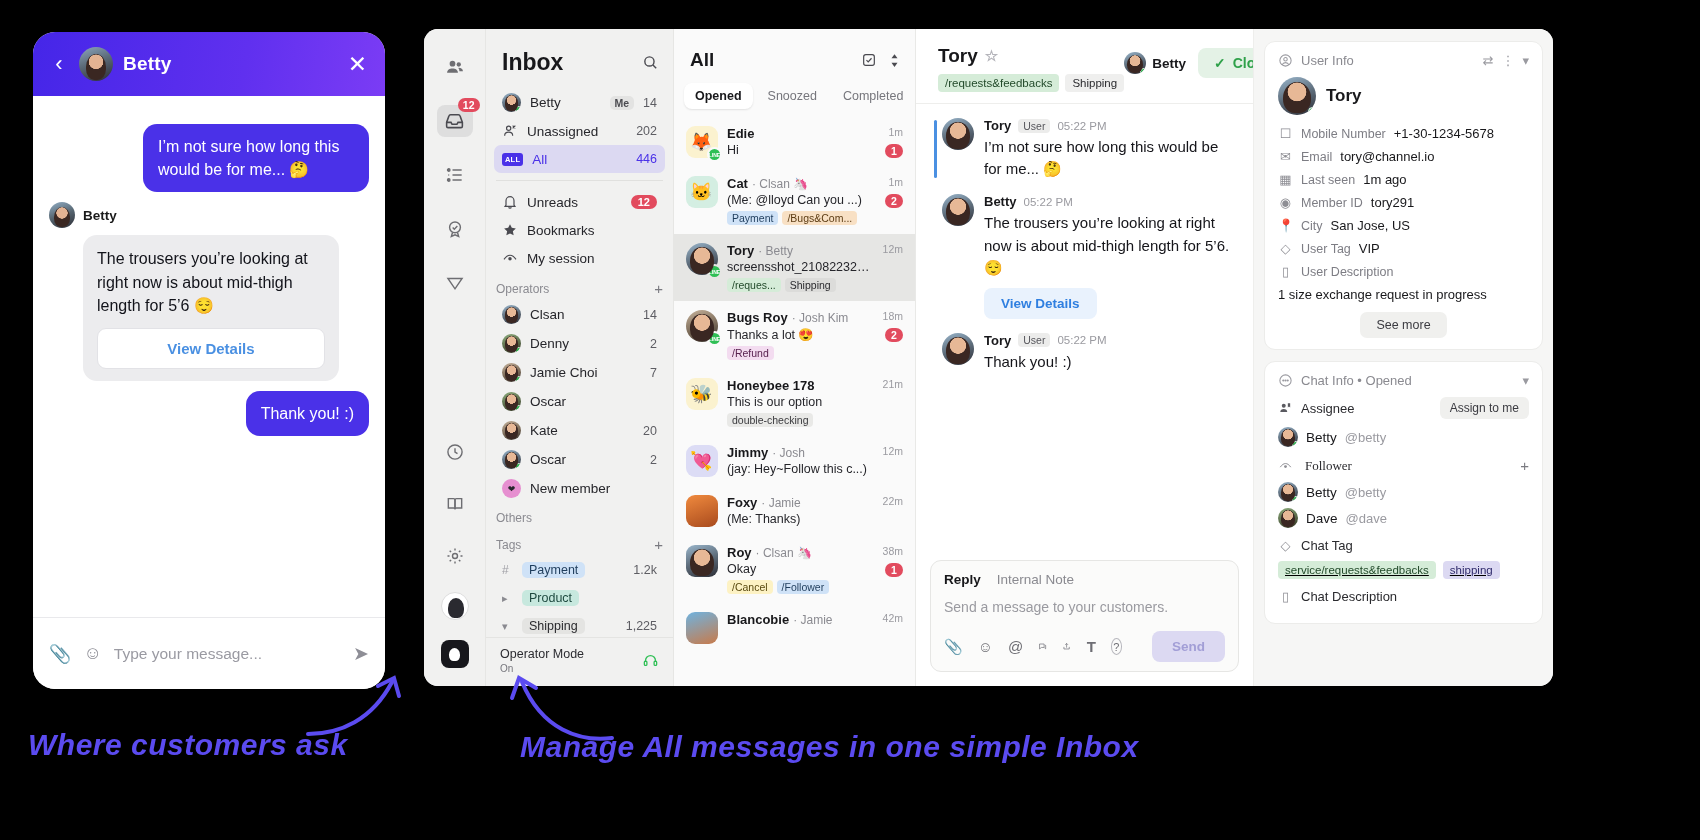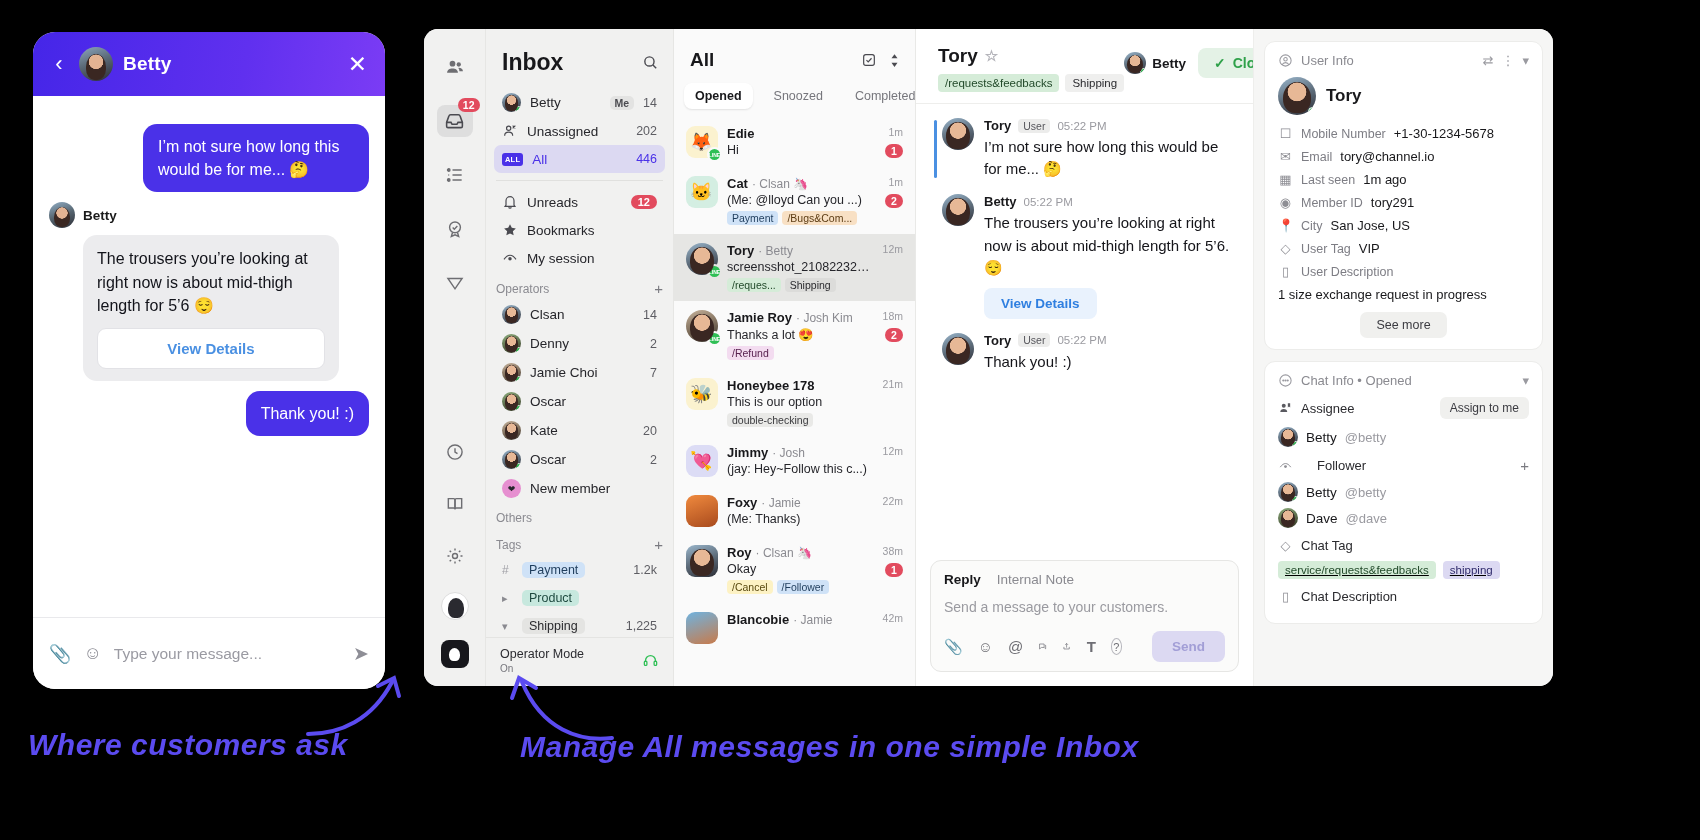--- a/index.html
+++ b/index.html
@@ -144,21 +144,21 @@
     position:absolute; left:0; right:0; bottom:0; padding: 9px 14px 12px;
     border-top:1px solid #e4e4e2; background:#f1f1f0;
     display:flex; align-items:center; justify-content:space-between;
   }
   .op-mode .t1{font-size:12.5px;color:#2c2c31;} .op-mode .t2{font-size:10px;color:#76767c;margin-top:2px;}
 
   
   .convlist { width: 242px; border-right:1px solid #e9e9e7; background:#fafafa; position:relative; }
   .cl-head { display:flex; align-items:center; justify-content:space-between; padding: 20px 14px 10px 16px; }
   .cl-title { font-size:19px; font-weight:700; color:#18181b; }
-  .cl-tabs { display:flex; gap:10px; padding: 2px 10px 8px; }
+  .cl-tabs { display:flex; gap:4px; padding: 2px 10px 8px; }
   .cl-tab { font-size:12.5px; color:#76767c; padding: 6px 11px; border-radius:8px; cursor:pointer; white-space:nowrap;}
   .cl-tab.active { background:#fff; color:#18181b; font-weight:700; box-shadow:0 1px 2px rgba(0,0,0,.10); }
   .conv {
     display:flex; gap:9px; padding: 9px 12px; cursor:pointer; position:relative;
   }
   .conv.sel { background:#e6e6e4; }
   .conv-av { width:32px;height:32px;border-radius:9px;flex:none;position:relative; display:flex;align-items:center;justify-content:center; font-size:18px;}
   .line-badge {
     position:absolute; right:-4px; bottom:-4px; width:15px;height:15px;border-radius:50%;
     background:#2fbf55; color:#fff; font-size:5px; font-weight:800; display:flex;align-items:center;justify-content:center;
@@ -576,21 +576,21 @@
             <span class="conv-time">12m</span>
           </div>
         </div>
 
         <div class="conv">
           <div class="conv-av bgC face" style="border-radius:50%;">
               <span class="line-badge">LINE</span>
             </div>
           <div class="conv-main">
             <div class="conv-top">
-              <span class="conv-name">Jamie Roy</span>
+              <span class="conv-name">Bugs Roy</span>
               <span class="conv-op">· Josh Kim</span>
             </div>
             <div class="conv-prev">Thanks a lot 😍</div>
             <div class="conv-tags">
               <span class="ctag" style="background:#f3dcf0;color:#58214f;">/Refund</span>
             </div>
           </div>
           <div class="conv-right">
             <span class="conv-time">18m</span>
             <span class="conv-unread">2</span>
@@ -859,21 +859,21 @@
         </div>
         <div class="prow">
           <span class="p-av bgA face">
               <i class="dot-on" style="border-color:#fff;width:7px;height:7px;"></i>
             </span>
           <span class="p-name">Betty</span>
           <span class="p-handle">@betty</span>
         </div>
 
         <div class="frow" style="justify-content:space-between;margin-top:10px;">
-          <span style="display:flex;align-items:center;gap:24px;">
+          <span style="display:flex;align-items:center;gap:12px;font-family:Liberation Serif, serif;">
             <svg class="fico" width="14" height="14" viewBox="0 0 24 24" stroke="#8e8e94" stroke-width="1.7" fill="none">
                 <path d="M3 14c3-4.4 6-6.2 9-6.2s6 1.8 9 6.2"></path>
                 <circle cx="12" cy="13" r="2.4" fill="#8e8e94" stroke="none"></circle>
               </svg>
             <span class="flabel" style="color:#2a2a2e;font-size:13px;">Follower</span>
           </span>
           <span style="color:#7a7a80;font-size:15px;">+</span>
         </div>
         <div class="prow">
           <span class="p-av bgA face">

